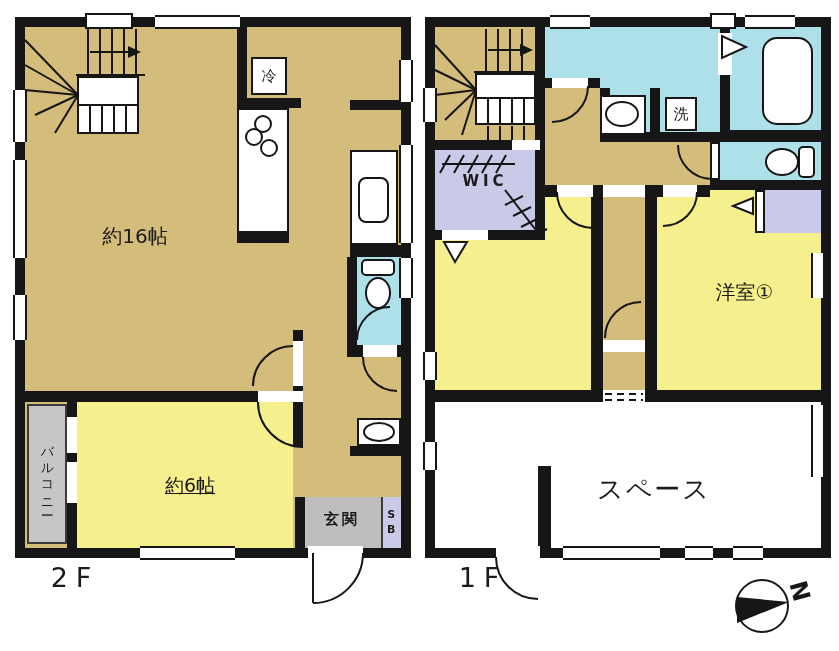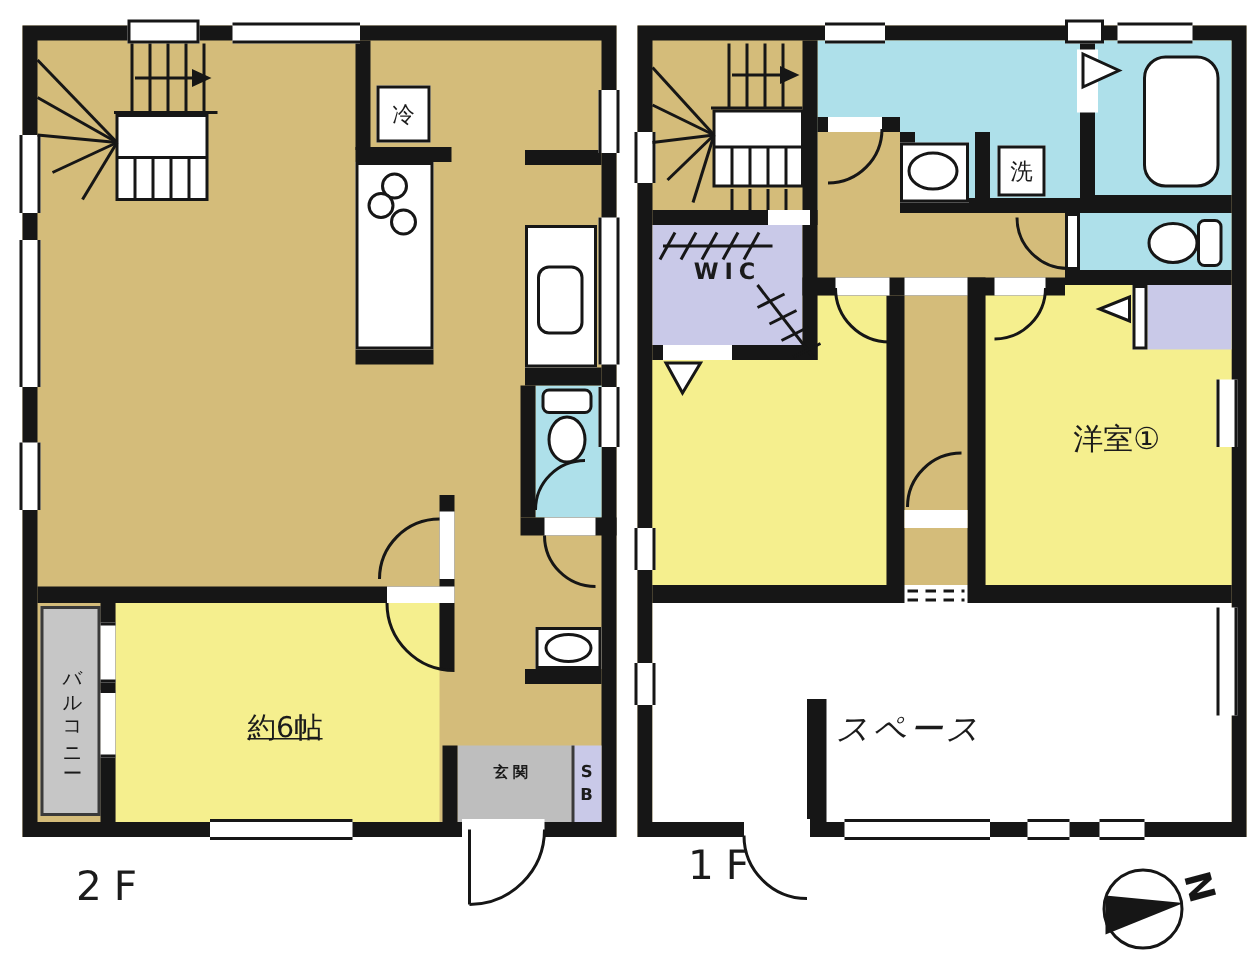--- a/index.html
+++ b/index.html
@@ -247,24 +247,25 @@
       </g>
 
       <g>
         <circle cx="762" cy="606" r="26" fill="#ffffff"></circle>
         <polygon points="737,597 737,623 789,602" fill="#161616" stroke="none"></polygon>
         <text x="792" y="598" transform="rotate(75 800 589)" font-size="24" font-weight="bold" fill="#161616" stroke="none" font-family="DejaVu Sans, sans-serif">N</text>
       </g>
     </g>
   </svg>
 
+  <div class="lbl" style="left:55px;top:224px;width:160px;font-size:20px;">約16帖</div>
   <div class="lbl" style="left:110px;top:474px;width:160px;font-size:19px;text-decoration:underline;">約6帖</div>
   <div class="lbl vtext" style="left:31px;top:410px;width:32px;height:128px;font-size:13px;letter-spacing:3px;">バルコニー</div>
-  <div class="lbl" style="left:303px;top:510px;width:78px;font-size:10px;letter-spacing:3px;font-weight:600;">玄関</div>
+  <div class="lbl" style="left:303px;top:510px;width:78px;font-size:15px;letter-spacing:3px;font-weight:600;">玄関</div>
   <div class="lbl vtext" style="left:381px;top:500px;width:20px;height:46px;font-size:11px;font-weight:600;letter-spacing:2px;">SB</div>
-  <div class="lbl" style="left:30px;top:576px;width:90px;font-size:27px;letter-spacing:8px;">2F</div>
+  <div class="lbl" style="left:30px;top:562px;width:90px;font-size:27px;letter-spacing:8px;">2F</div>
 
   <div class="lbl" style="left:440px;top:172px;width:90px;font-size:15px;letter-spacing:4px;font-weight:600;">WIC</div>
   <div class="lbl" style="left:672px;top:280px;width:145px;font-size:20px;">洋室①</div>
-  <div class="lbl" style="left:516px;top:474px;width:180px;font-size:22px;letter-spacing:2px;font-style:italic;">スペース</div>
+  <div class="lbl" style="left:564px;top:474px;width:180px;font-size:26px;letter-spacing:2px;">スペース</div>
   <div class="lbl" style="left:438px;top:562px;width:90px;font-size:27px;letter-spacing:8px;">1F</div>
 
 </div>
 
 </body></html>

